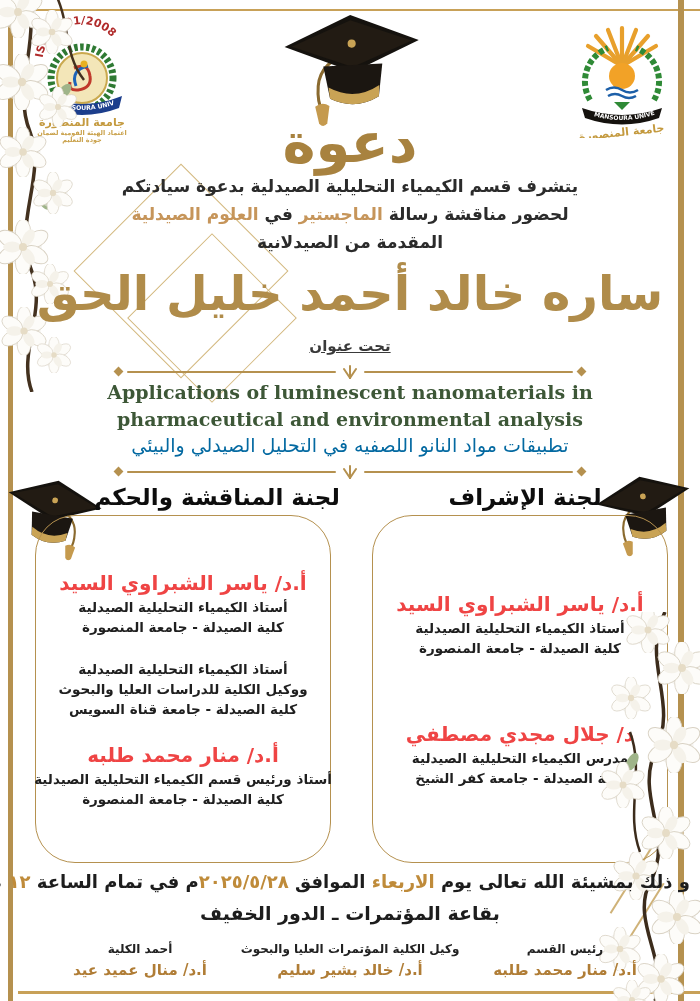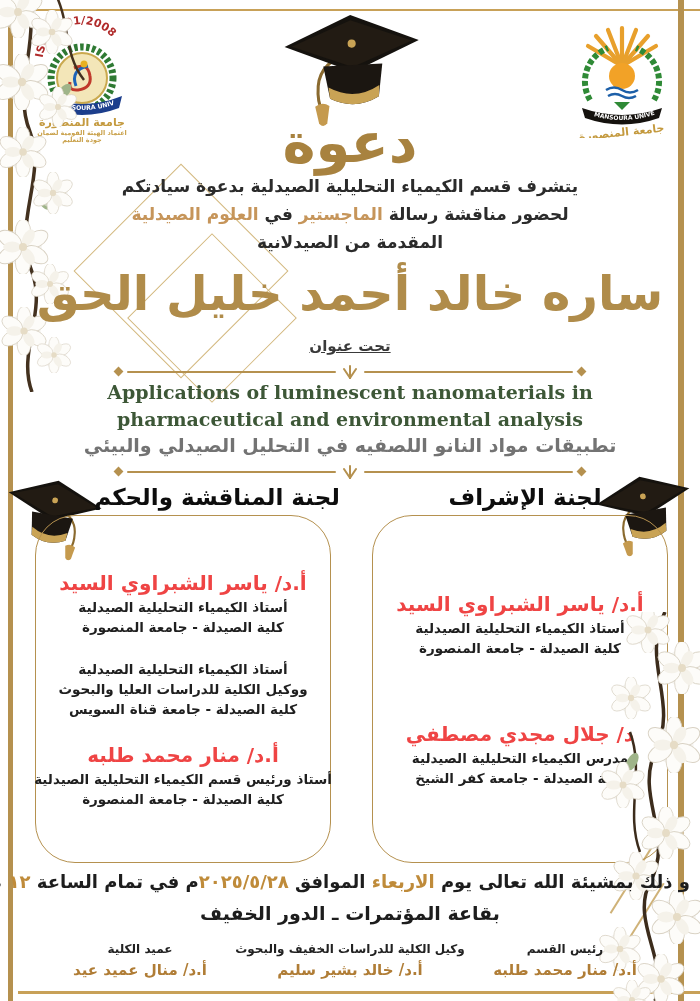--- a/index.html
+++ b/index.html
@@ -41,21 +41,21 @@
   
   .divider{position:absolute;left:115px;width:470px;display:flex;align-items:center;gap:5px;z-index:2;}
   .dv1{top:364px;} .dv2{top:464px;}
   .divider .line{flex:1;height:2px;background:#b5914f;border-radius:2px;}
   .divider .dia{width:7px;height:7px;background:#b5914f;transform:rotate(45deg);flex:none;}
   .divider svg{flex:none;}
   
   .title-en{position:absolute;left:20px;right:20px;top:379px;text-align:center;z-index:4;
             font-family:"DejaVu Serif",serif;font-weight:bold;font-size:19px;line-height:27px;color:#3d5737;}
   .title-ar{position:absolute;left:20px;right:20px;top:434px;text-align:center;z-index:4;
-            font-weight:bold;font-size:19px;color:#737373;}
+            font-weight:normal;font-size:19px;color:#0369a1;}
   
   .comm-header{position:absolute;z-index:4;font-size:23px;font-weight:bold;color:#0d0d0d;text-align:center;white-space:nowrap;}
   .ch-sup{left:420px;top:484px;width:210px;}
   .ch-disc{left:92px;top:484px;width:250px;}
   .cap-small{position:absolute;width:100px;height:80px;z-index:2;}
   .cap-right{left:596px;top:474px;transform:rotate(-10deg);}
   .cap-left{left:2px;top:478px;transform:scaleX(-1) rotate(-10deg);}
   
   .comm-box{position:absolute;top:515px;width:296px;height:348px;border:1.6px solid #b5914f;
             border-radius:40px;z-index:2;box-sizing:border-box;display:flex;flex-direction:column;
@@ -258,25 +258,25 @@
   </div>
 
   <div class="sched1 rtl"><span>و ذلك بمشيئة الله تعالى يوم </span><span class="sched-gold">الاربعاء</span><span> الموافق </span><span class="sched-gold">٢٠٢٥/٥/٢٨</span><span>م</span><span> في تمام الساعة </span><span class="sched-gold">١٢</span><span> صباحاً</span></div>
   <div class="sched2 rtl">بقاعة المؤتمرات ـ الدور الخفيف</div>
 
   <div class="sig sig-right">
     <div class="s-title">رئيس القسم</div>
     <div class="s-name">أ.د/ منار محمد طلبه</div>
   </div>
   <div class="sig sig-center">
-    <div class="s-title">وكيل الكلية للدراسات الخفيف والبحوث</div>
+    <div class="s-title">وكيل الكلية المؤتمرات العليا والبحوث</div>
     <div class="s-name">أ.د/ خالد بشير سليم</div>
   </div>
   <div class="sig sig-left">
-    <div class="s-title">عميد الكلية</div>
+    <div class="s-title">أحمد الكلية</div>
     <div class="s-name">أ.د/ منال عميد عيد</div>
   </div>
 
   <svg class="flowers fl-topleft" width="150" height="400" viewBox="0 0 150 400">
     <path d="M30 -5 C55 40 18 90 38 140 C55 185 20 230 40 280 C55 320 25 360 40 400" stroke="#43311f" stroke-width="3.5" fill="none"></path>
     <path d="M60 -5 C80 30 70 60 92 88" stroke="#43311f" stroke-width="2.5" fill="none"></path>
     <ellipse cx="72" cy="100" rx="5" ry="10" fill="#9fb489" transform="rotate(40 72 100)"></ellipse>
     <ellipse cx="52" cy="210" rx="4.5" ry="9" fill="#9fb489" transform="rotate(-35 52 210)"></ellipse>
     <use href="#sym-flower" x="0" y="-6" width="52" height="52"></use>
     <use href="#sym-flower" x="38" y="18" width="44" height="44"></use>

